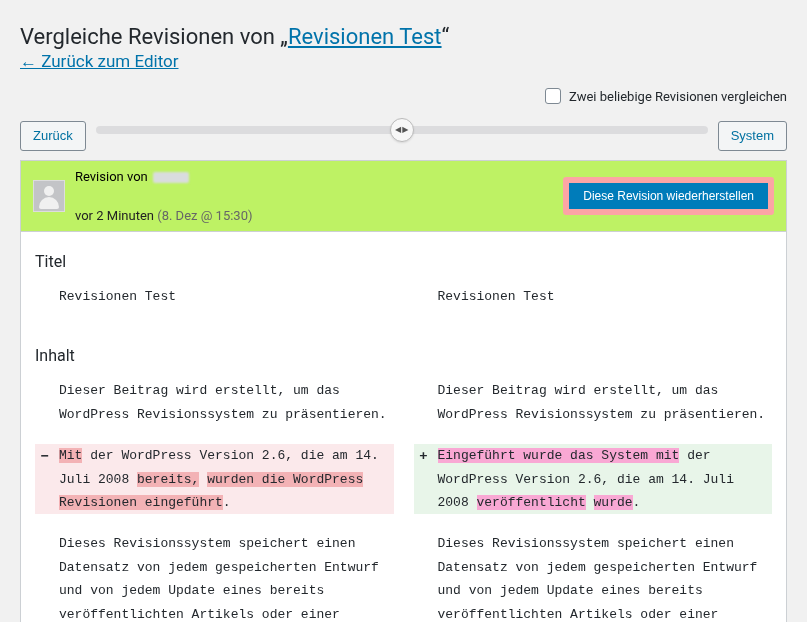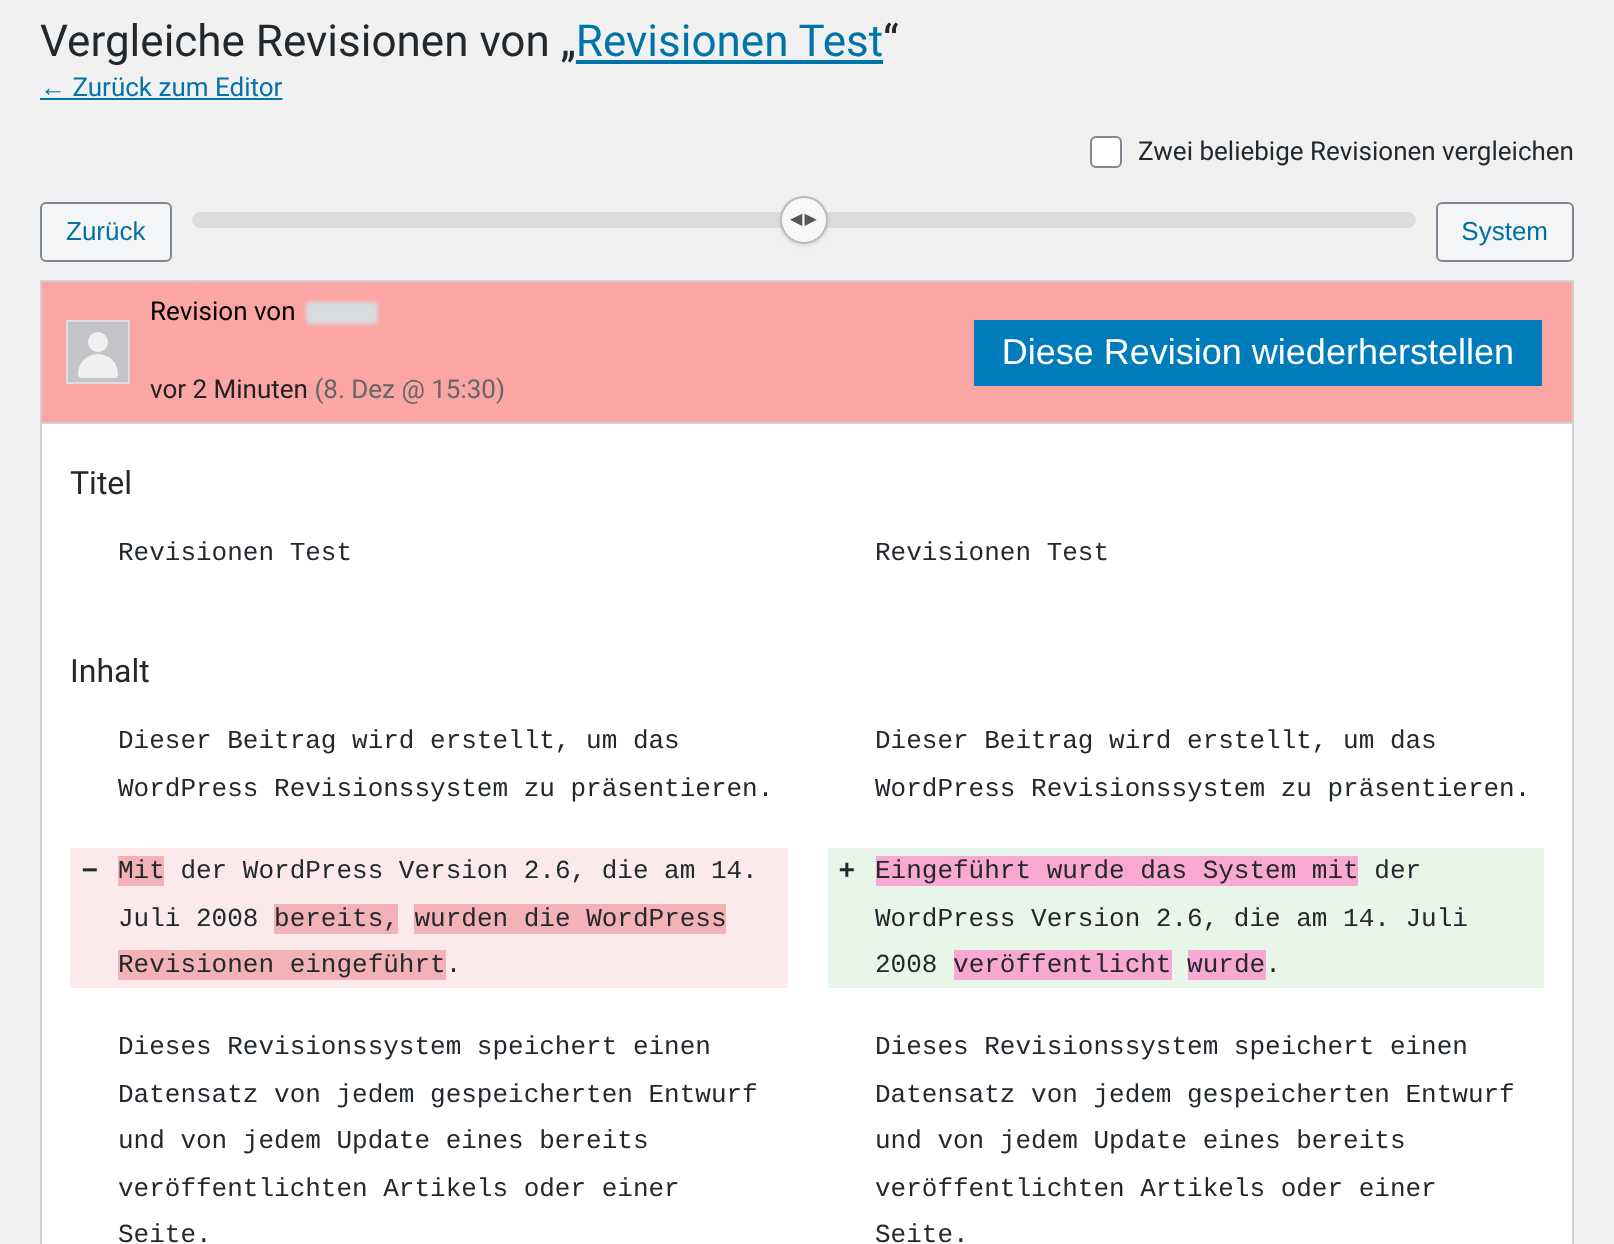--- a/index.html
+++ b/index.html
@@ -8,30 +8,30 @@
     font-size: 13px;
     color: #23282d;
     background: #f1f1f1;
     padding: 4px 20px 20px 20px;
     width: 807px;
   }
   h1.heading {
     font-size: 22px;
     font-weight: 400;
     color: #23282d;
-    margin: 5px 0 2px 0;
+    margin: 20px 0 2px 0;
   }
   h1.heading a {
     color: #0073aa;
     text-decoration: underline;
   }
   .back-link {
     color: #0073aa;
     text-decoration: underline;
-    font-size: 13px;
+    font-size: 17px;
     display: inline-block;
     margin-bottom: 10px;
   }
   .compare-row {
     display: flex;
     justify-content: flex-end;
     align-items: flex-start;
     margin: 6px 0 10px 0;
   }
   .compare-row label {
@@ -62,24 +62,24 @@
     color: #0071a1;
     padding: 5px 12px;
     font-size: 13px;
     border-radius: 3px;
     cursor: pointer;
     line-height: 1.4;
     margin-top: 12px;
   }
   .btn-primary {
     background: #007cba;
-    border: 3px solid #fca5a5;
+    border: 6px solid #fca5a5;
     color: #fff;
     padding: 6px 14px;
-    font-size: 18px;
+    font-size: 12px;
     border-radius: 3px;
     cursor: pointer;
   }
   .slider-wrap {
     flex: 1;
     position: relative;
     height: 32px;
     display: flex;
     align-items: center;
     margin: 0 10px;
@@ -109,21 +109,21 @@
     gap: 1px;
     box-shadow: 0 1px 2px rgba(0,0,0,.1);
     cursor: grab;
   }
   .slider-handle span {
     font-size: 8px;
     color: #555;
     line-height: 1;
   }
   .meta-box {
-    background: #fca5a5;
+    background: #bef264;
     display: flex;
     align-items: center;
     padding: 8px 12px;
     gap: 10px;
     border: 1px solid #ccd0d4;
     border-bottom: none;
   }
   .avatar {
     width: 32px;
     height: 32px;

